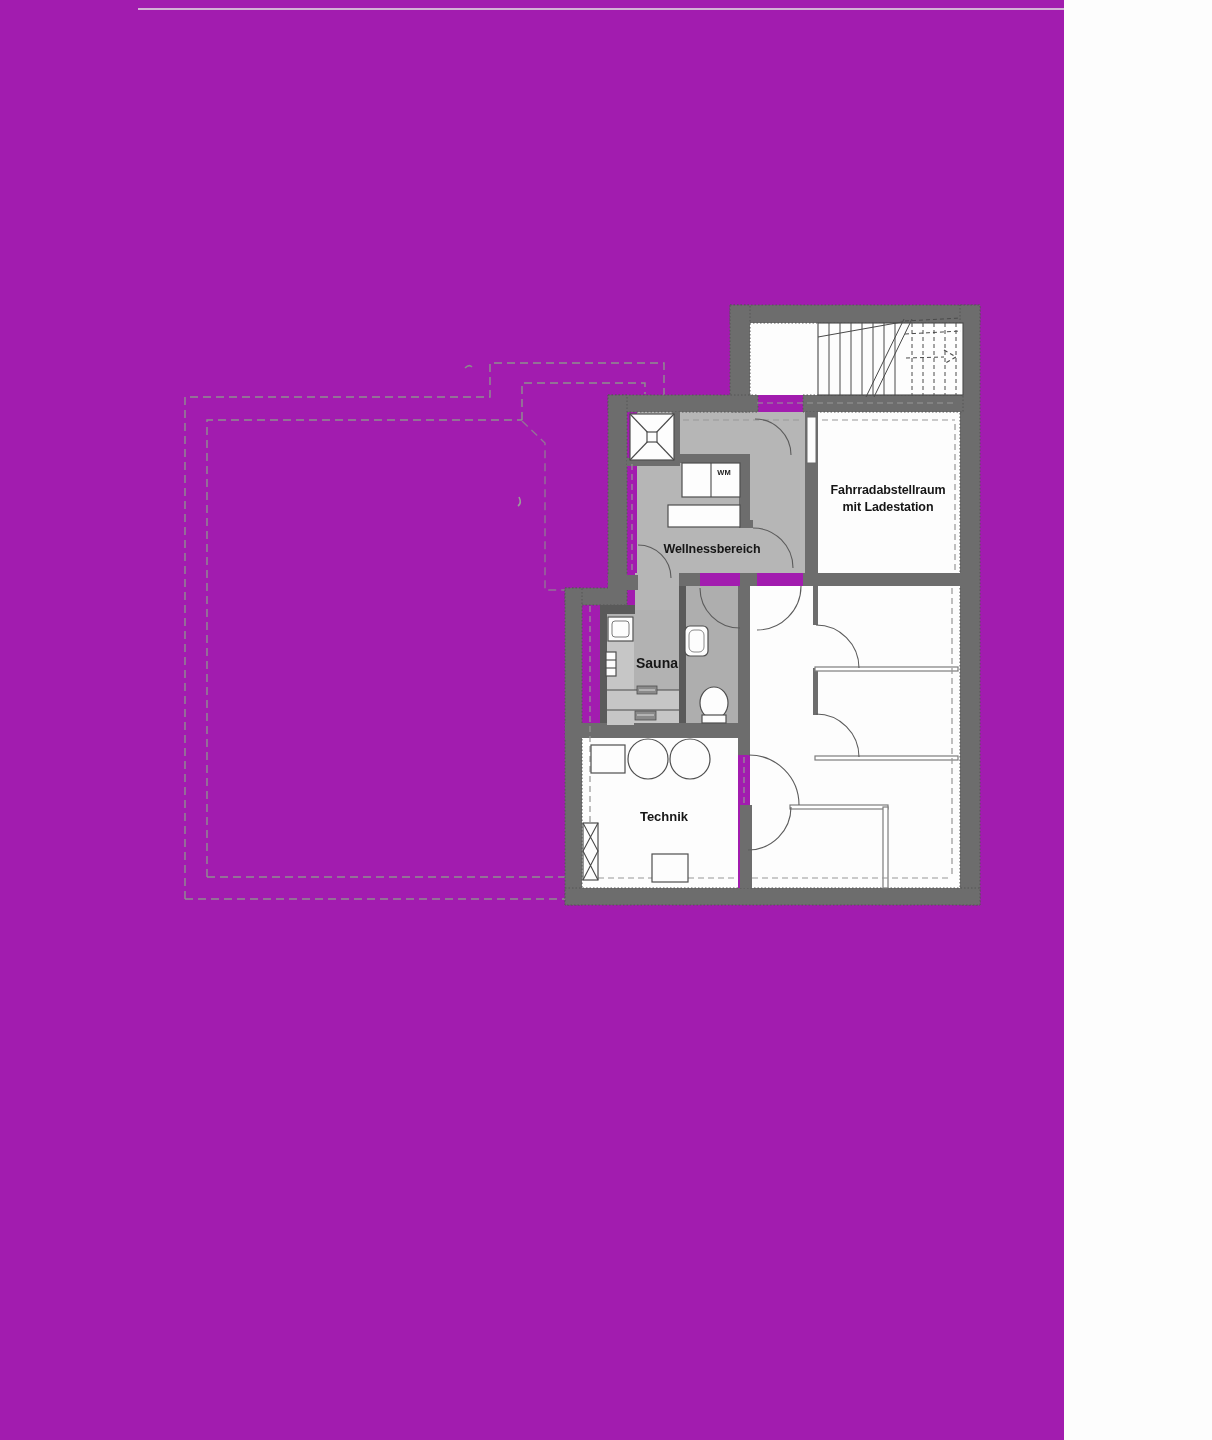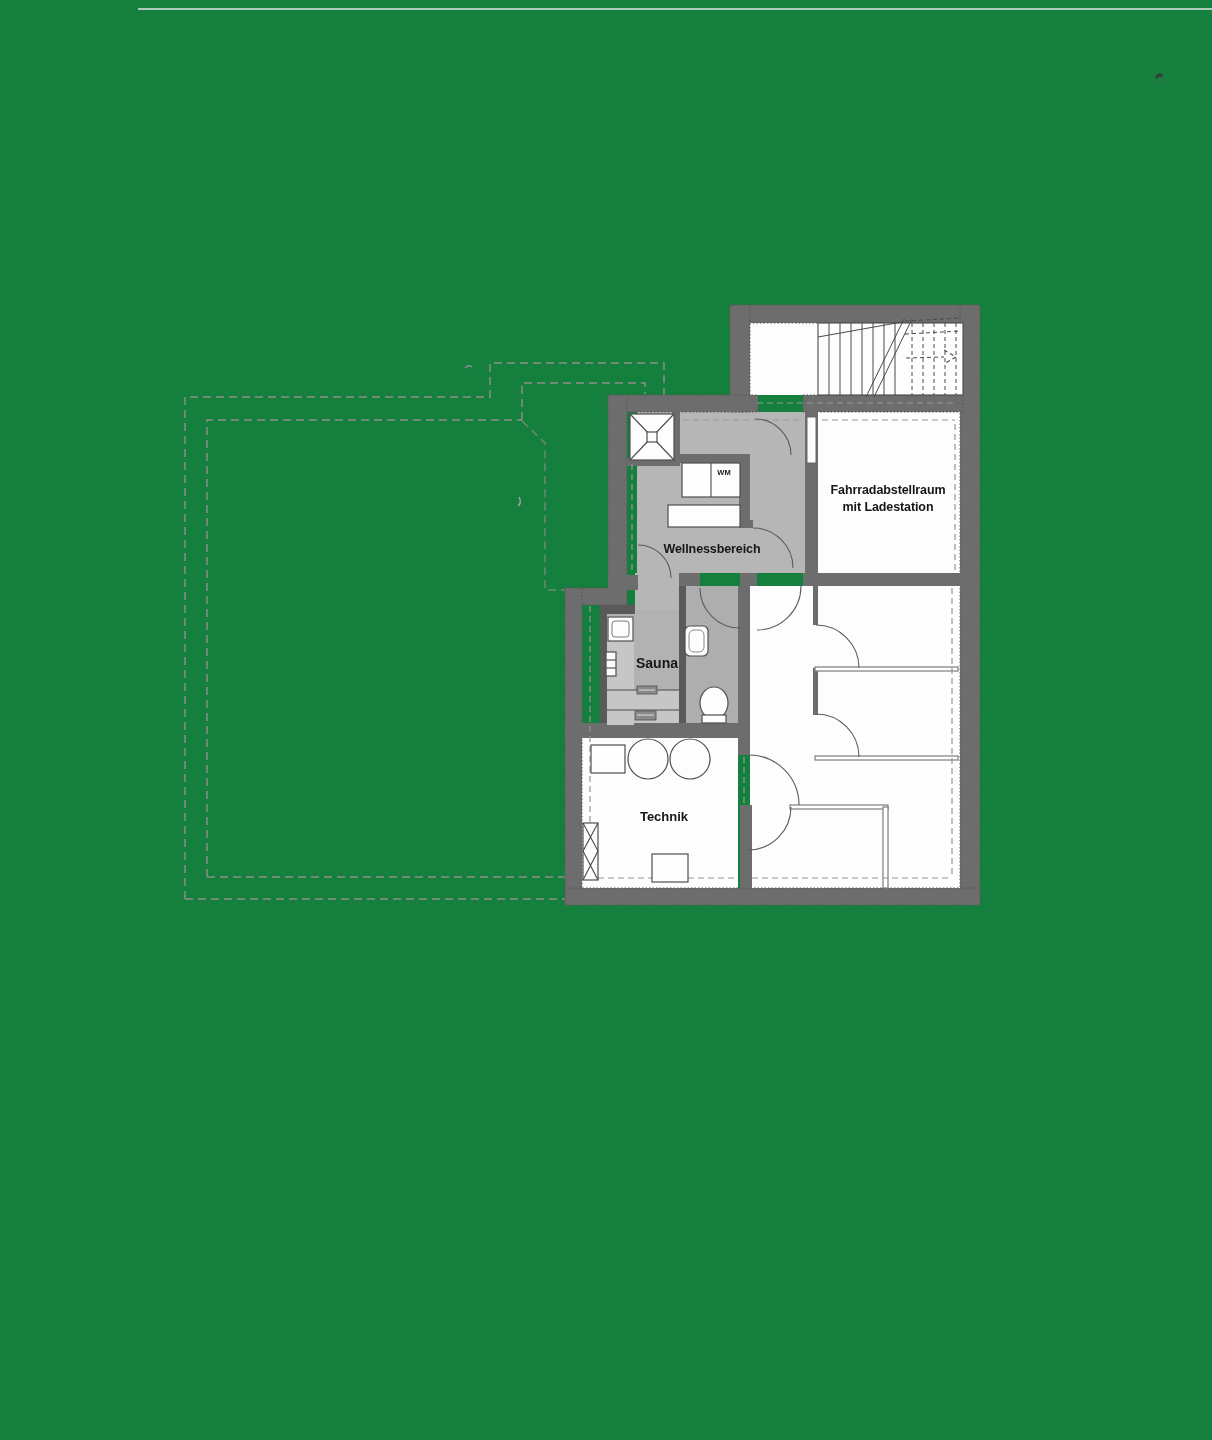--- a/index.html
+++ b/index.html
@@ -1,16 +1,16 @@
 <!DOCTYPE html>
 <html><head>
 <meta charset="utf-8">
 <style>
   html,body{margin:0;padding:0;background:#fdfdfd;}
-  .page{position:relative;width:1212px;height:1440px;background:#15803d;overflow:hidden;
+  .page{position:relative;width:1064px;height:1440px;background:#a21caf;overflow:hidden;
         font-family:"Liberation Sans",sans-serif;}
   svg{position:absolute;left:0;top:0;}
   .wall{fill:#6d6d6d;stroke:#565656;stroke-width:1;stroke-dasharray:1.5 2;}
   .wallplain{fill:#6d6d6d;}
   .sauwall{fill:#5a5a5a;}
   .thin{stroke:#4a4a4a;stroke-width:1.1;fill:none;}
   .thinw{stroke:#6a6a6a;stroke-width:1;fill:#fdfdfd;}
   .fixture{fill:#fdfdfd;stroke:#4f4f4f;stroke-width:1.2;}
   .arc{stroke:#5c5c5c;stroke-width:1.1;fill:none;}
   .dash{stroke:#8f8f8f;stroke-width:1.4;fill:none;stroke-dasharray:8 5;}

